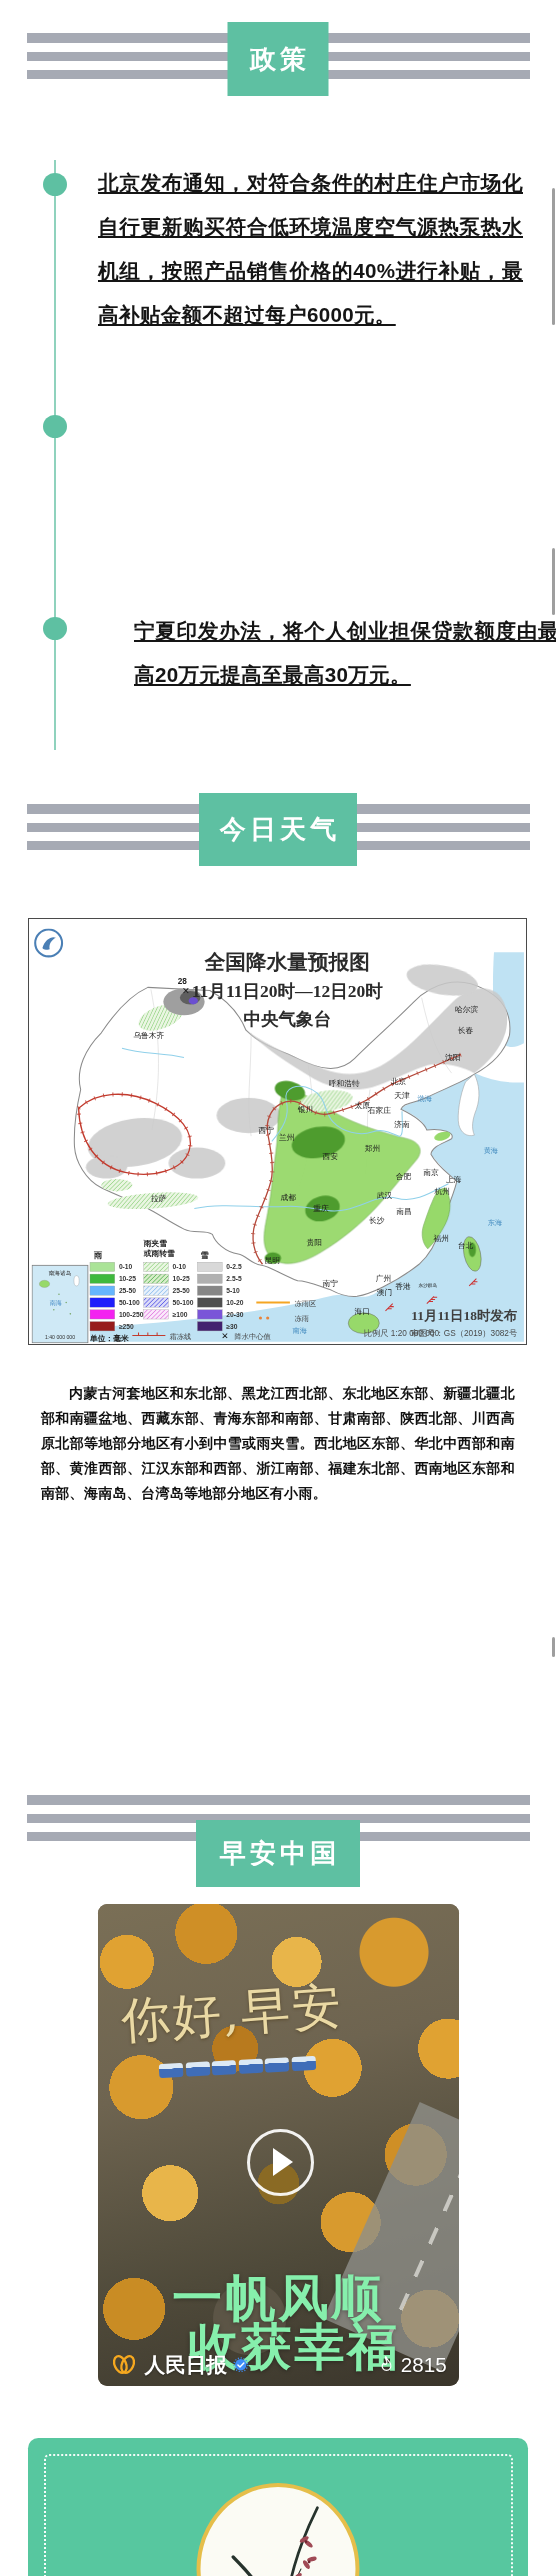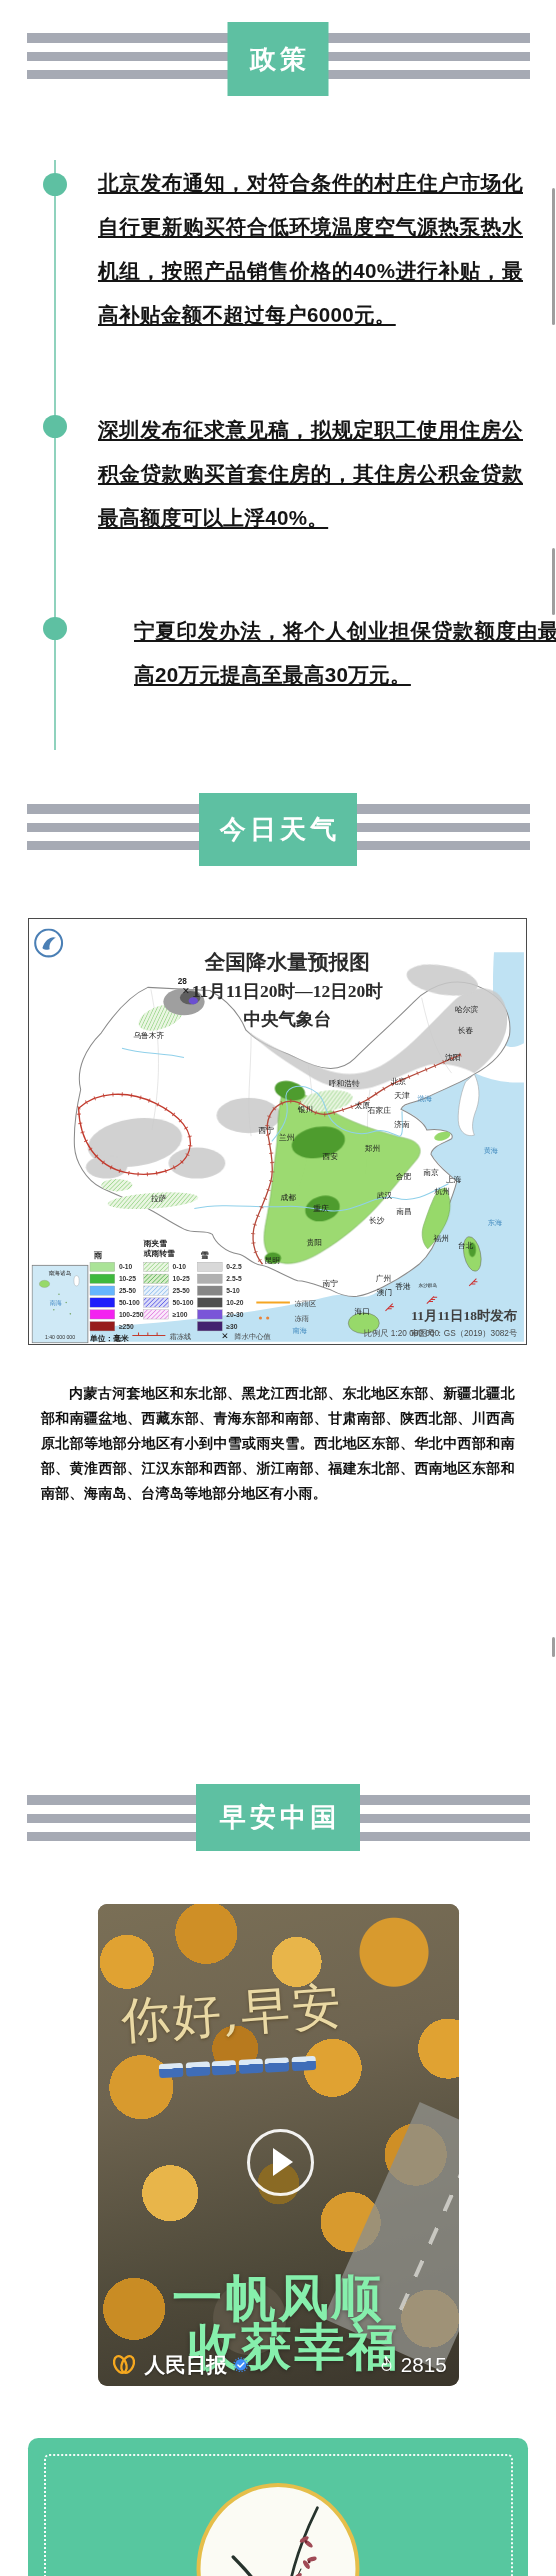--- a/index.html
+++ b/index.html
@@ -9,21 +9,21 @@
   
   .sec-header{position:absolute;left:0;width:556px;height:77px;}
   .stripe{position:absolute;left:27px;width:503px;height:9.3px;background:#a6aab4;}
   .s1{top:11.3px;} .s2{top:30px;} .s3{top:48px;}
   .badge{position:absolute;top:0;left:50%;transform:translateX(-50%);
          background:#5ec0a2;color:#fff;font-weight:700;font-size:26px;
          display:flex;align-items:center;justify-content:center;
          letter-spacing:4.1px;padding-left:4.1px;box-sizing:border-box;}
   .badge.b1{width:101px;height:74px;}
   .badge.b2{width:158px;height:73px;}
-  .badge.b3{width:164px;height:67px;}
+  .badge.b3{width:164px;height:67px;margin-top:36px;}
 
   
   .v-line{position:absolute;left:54px;top:160px;width:1.5px;height:590px;background:#8fd2bd;}
   .dot{position:absolute;left:43px;width:24px;height:23px;border-radius:50%;background:#5ec0a2;}
   .p-item{position:absolute;left:98px;width:425px;font-size:20.6px;line-height:44px;
           font-weight:700;color:#151515;text-align:justify;letter-spacing:0.3px;text-decoration:underline;}
 
   
   .map-box{position:absolute;left:28px;top:918px;width:499px;height:427px;
            border:1.5px solid #4a4a4a;box-sizing:border-box;background:#fff;}
@@ -104,21 +104,20 @@
     <div class="stripe s2"></div>
     <div class="stripe s3"></div>
     <div class="badge b1">政策</div>
   </div>
 
   <div class="v-line"></div>
   <div class="dot" style="top:173px;"></div>
   <div class="dot" style="top:415px;"></div>
   <div class="dot" style="top:617px;"></div>
   <div class="p-item" style="top:161px;">北京发布通知，对符合条件的村庄住户市场化自行更新购买符合低环境温度空气源热泵热水机组，按照产品销售价格的40%进行补贴，最高补贴金额不超过每户6000元。</div>
-  <div class="p-item" style="top:408px;">深圳发布征求意见稿，拟规定职工使用住房公积金贷款购买首套住房的，其住房公积金贷款最高额度可以上浮40%。</div>
   <div class="p-item" style="top:609px;margin-left:36px;">宁夏印发办法，将个人创业担保贷款额度由最高20万元提高至最高30万元。</div>
 
   <div class="sec-header" style="top:793px;">
     <div class="stripe s1"></div>
     <div class="stripe s2"></div>
     <div class="stripe s3"></div>
     <div class="badge b2">今日天气</div>
   </div>
 
   <div class="map-box">

